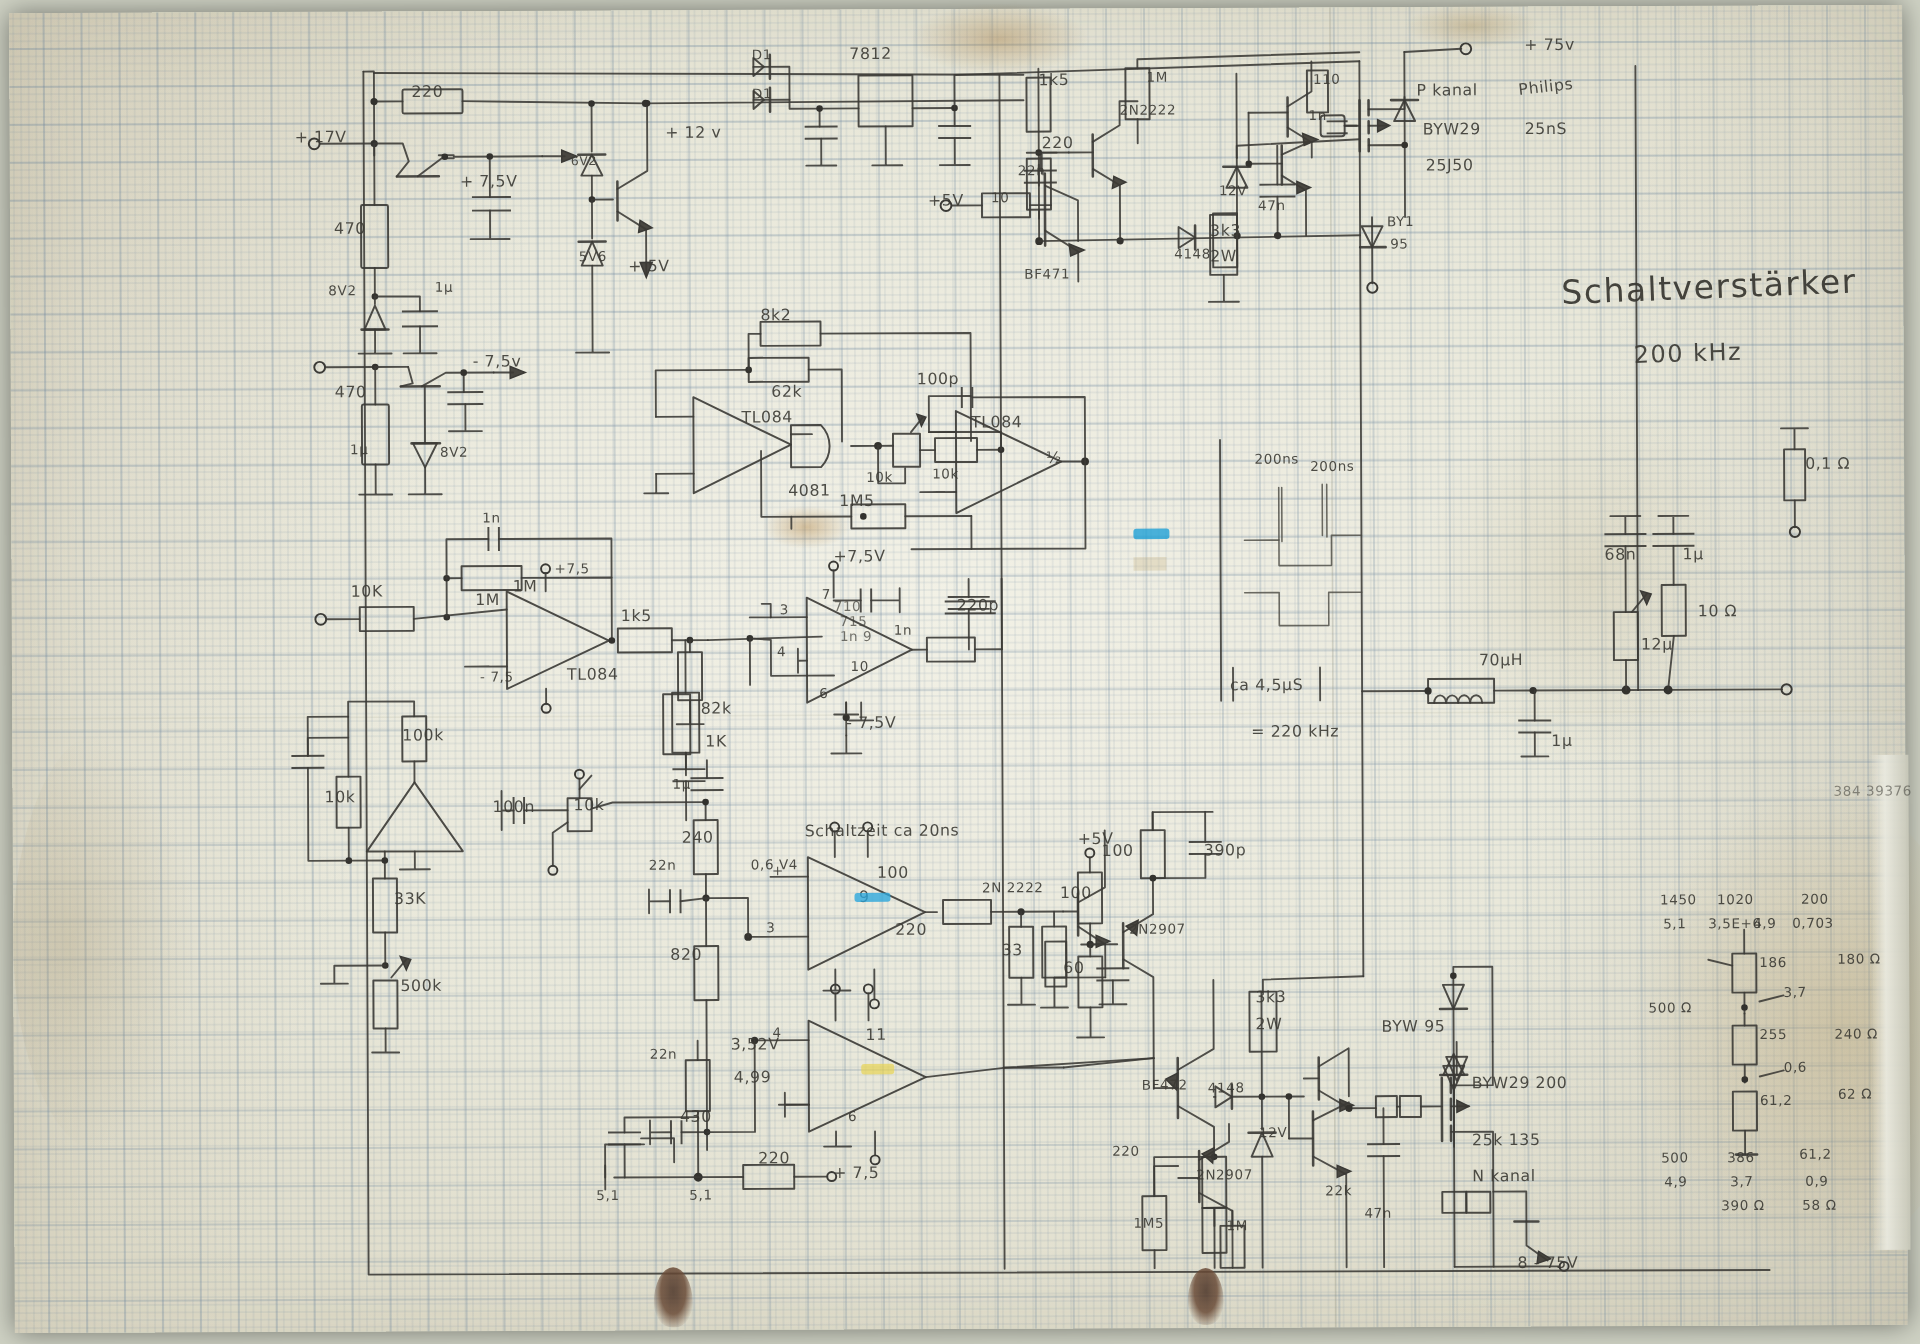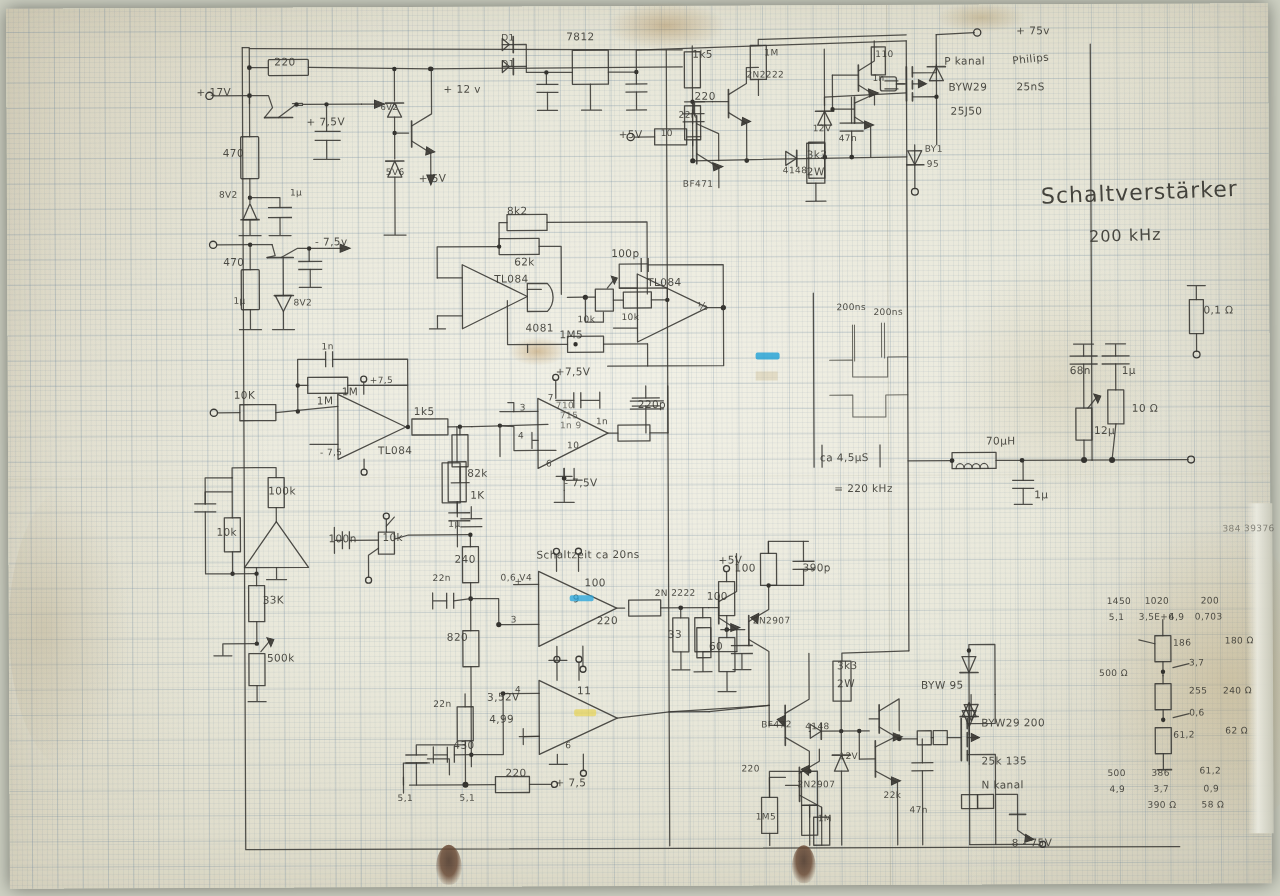--- a/index.html
+++ b/index.html
@@ -891,21 +891,21 @@
     <div class="hw s" style="left:1100px;top:608px;">5,1</div>
     <div class="hw s" style="left:1136px;top:592px;">1020</div>
     <div class="hw s" style="left:1130px;top:608px;">3,5E+6</div>
     <div class="hw s" style="left:1192px;top:592px;">200</div>
     <div class="hw s" style="left:1186px;top:608px;">0,703</div>
     <div class="hw s" style="left:1160px;top:608px;">4,9</div>
     <div class="hw s" style="left:1164px;top:634px;">186</div>
     <div class="hw s" style="left:1216px;top:632px;">180 Ω</div>
     <div class="hw s" style="left:1090px;top:664px;">500 Ω</div>
     <div class="hw s" style="left:1180px;top:654px;">3,7</div>
-    <div class="hw s" style="left:1164px;top:682px;padding-left:16px;">255</div>
+    <div class="hw s" style="left:1164px;top:682px;">255</div>
     <div class="hw s" style="left:1214px;top:682px;">240 Ω</div>
     <div class="hw s" style="left:1180px;top:704px;">0,6</div>
     <div class="hw s" style="left:1164px;top:726px;">61,2</div>
     <div class="hw s" style="left:1216px;top:722px;">62 Ω</div>
     <div class="hw s" style="left:1098px;top:764px;">500</div>
     <div class="hw s" style="left:1100px;top:780px;">4,9</div>
     <div class="hw s" style="left:1142px;top:764px;">386</div>
     <div class="hw s" style="left:1144px;top:780px;">3,7</div>
     <div class="hw s" style="left:1190px;top:762px;">61,2</div>
     <div class="hw s" style="left:1194px;top:780px;">0,9</div>

